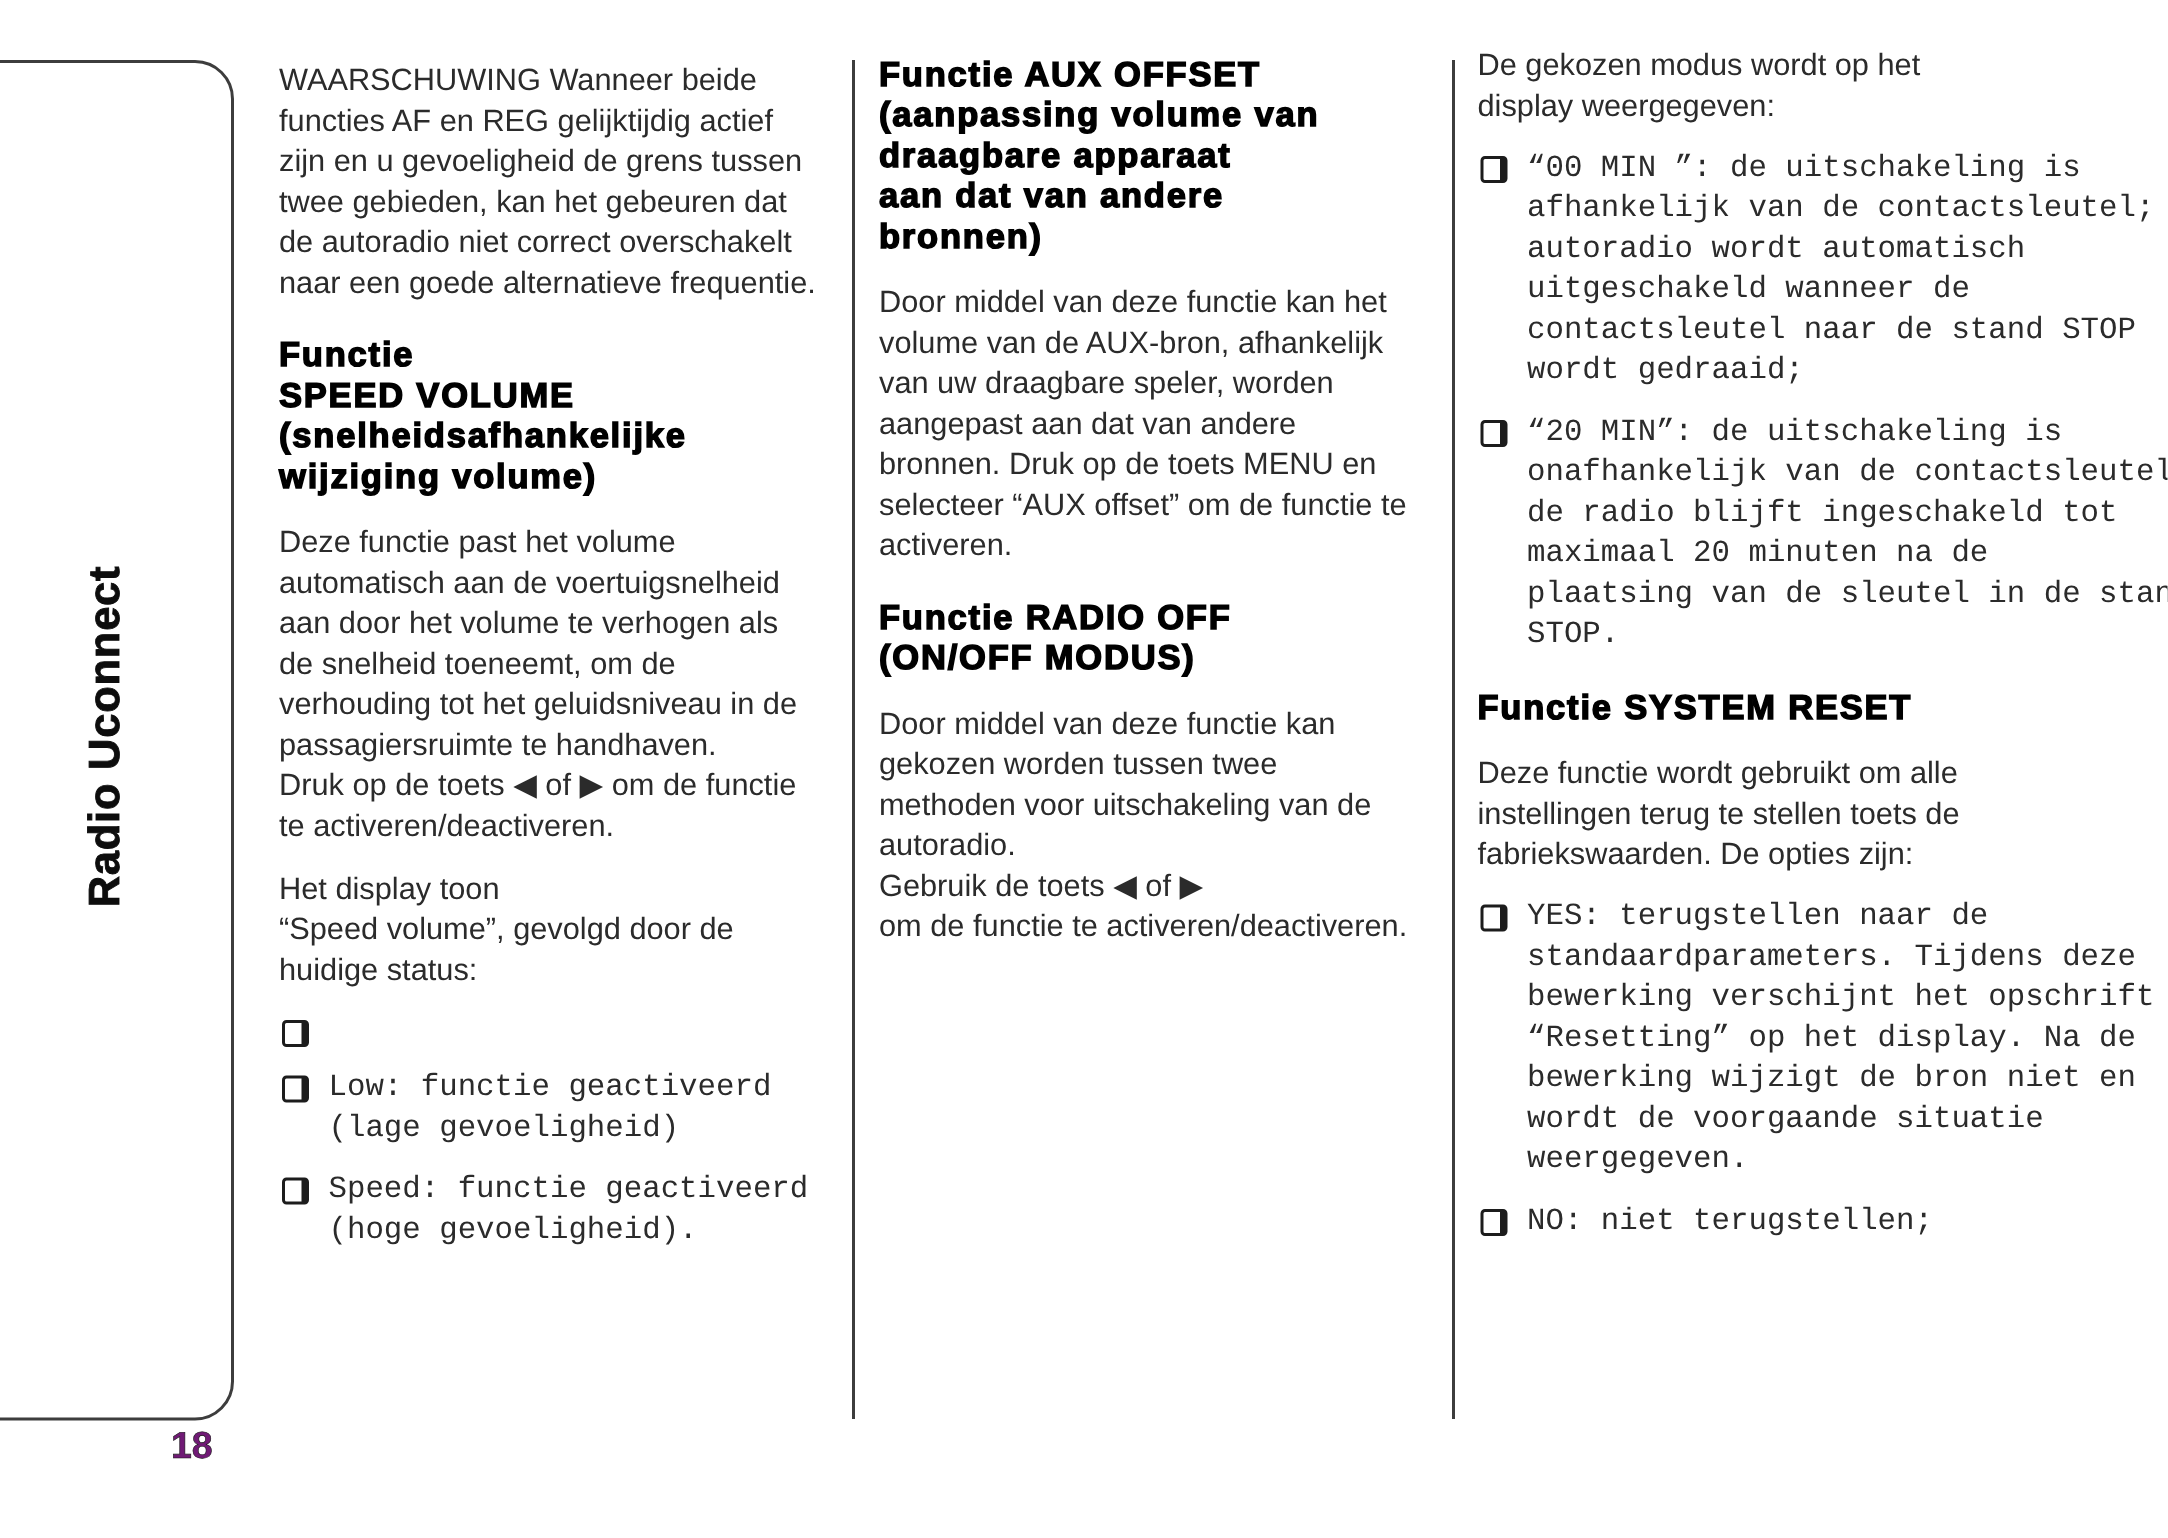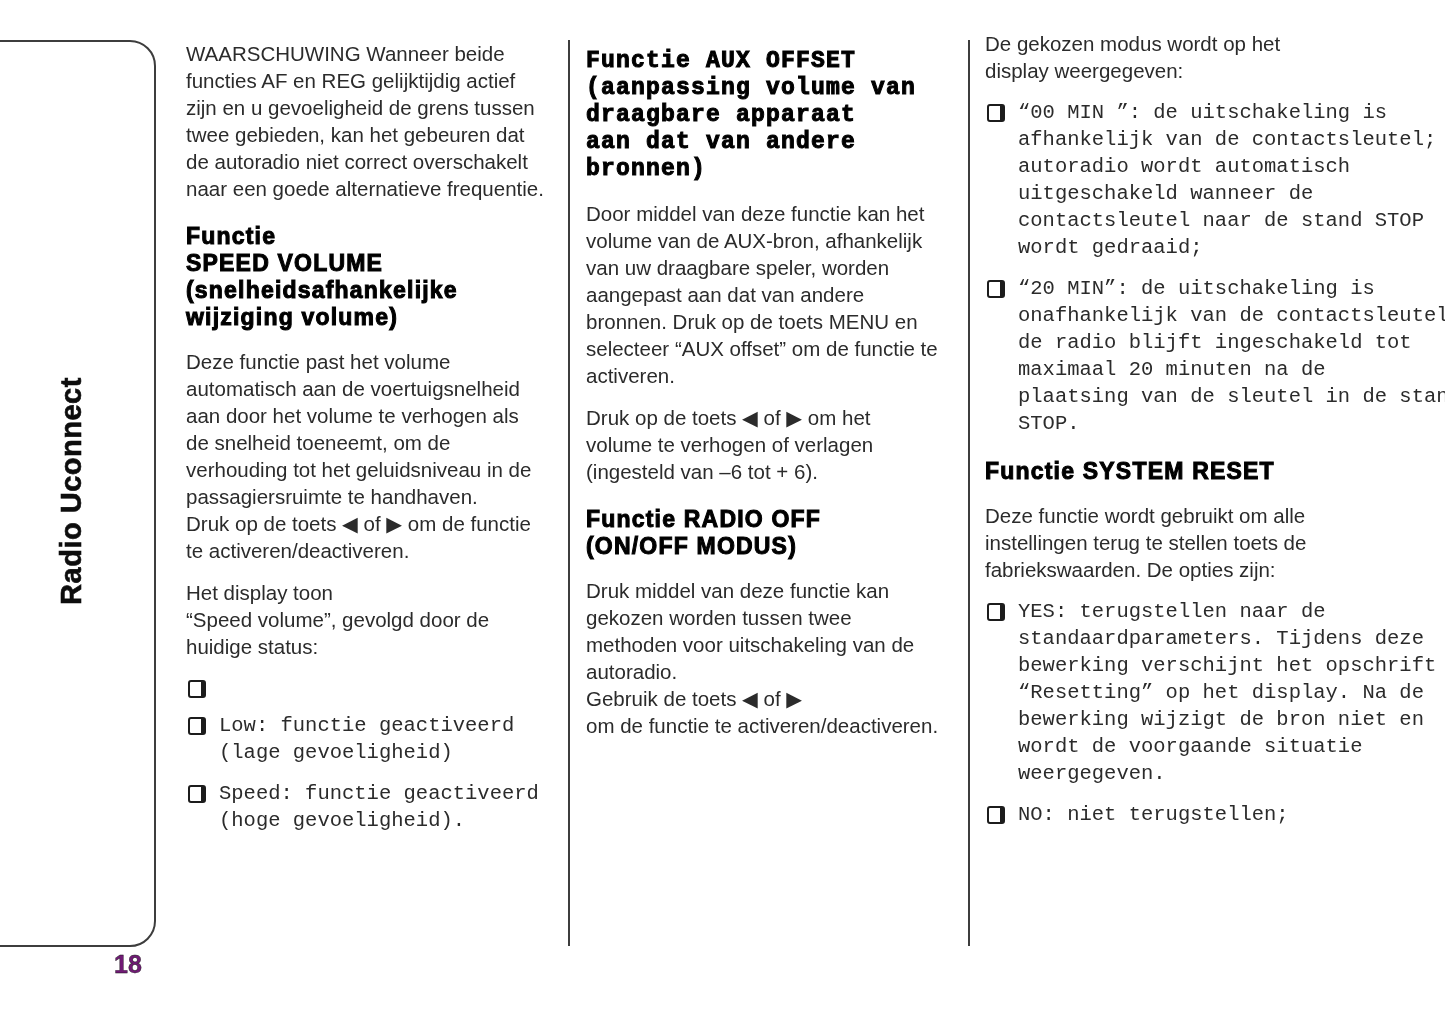--- a/index.html
+++ b/index.html
@@ -79,21 +79,21 @@
   .col h2 {
     margin: 21px 0 17px 0;
     font-size: 23px;
     line-height: 27px;
     font-weight: bold;
     color: #000000;
     letter-spacing: 1.2px;
     -webkit-text-stroke: 1px #000000;
     white-space: pre;
   }
-  .col h2:first-child { margin-top: 12px; font-family: Liberation Mono, monospace; }
+  .col h2:first-child { margin-top: 0; }
 
   .bullet {
     display: flex;
     align-items: flex-start;
     margin: 0 0 14px 0;
     font-family: Liberation Mono, monospace;
   }
   .bullet-glyph {
     flex: none;
     width: 11px;
@@ -161,26 +161,23 @@
 draagbare apparaat
 aan dat van andere
 bronnen)</h2>
     <p>Door middel van deze functie kan het
 volume van de AUX-bron, afhankelijk
 van uw draagbare speler, worden
 aangepast aan dat van andere
 bronnen. Druk op de toets MENU en
 selecteer “AUX offset” om de functie te
 activeren.</p>
-    <p>Druk op de toets ◀ of ▶ om het
-volume te verhogen of verlagen
-(ingesteld van –6 tot + 6).</p>
     <h2>Functie RADIO OFF
 (ON/OFF MODUS)</h2>
-    <p>Druk middel van deze functie kan
+    <p>Door middel van deze functie kan
 gekozen worden tussen twee
 methoden voor uitschakeling van de
 autoradio.
 Gebruik de toets ◀ of ▶
 om de functie te activeren/deactiveren.</p>
   </div>
 
   <div class="col" id="col-3">
     <p>De gekozen modus wordt op het
 display weergegeven:</p>

